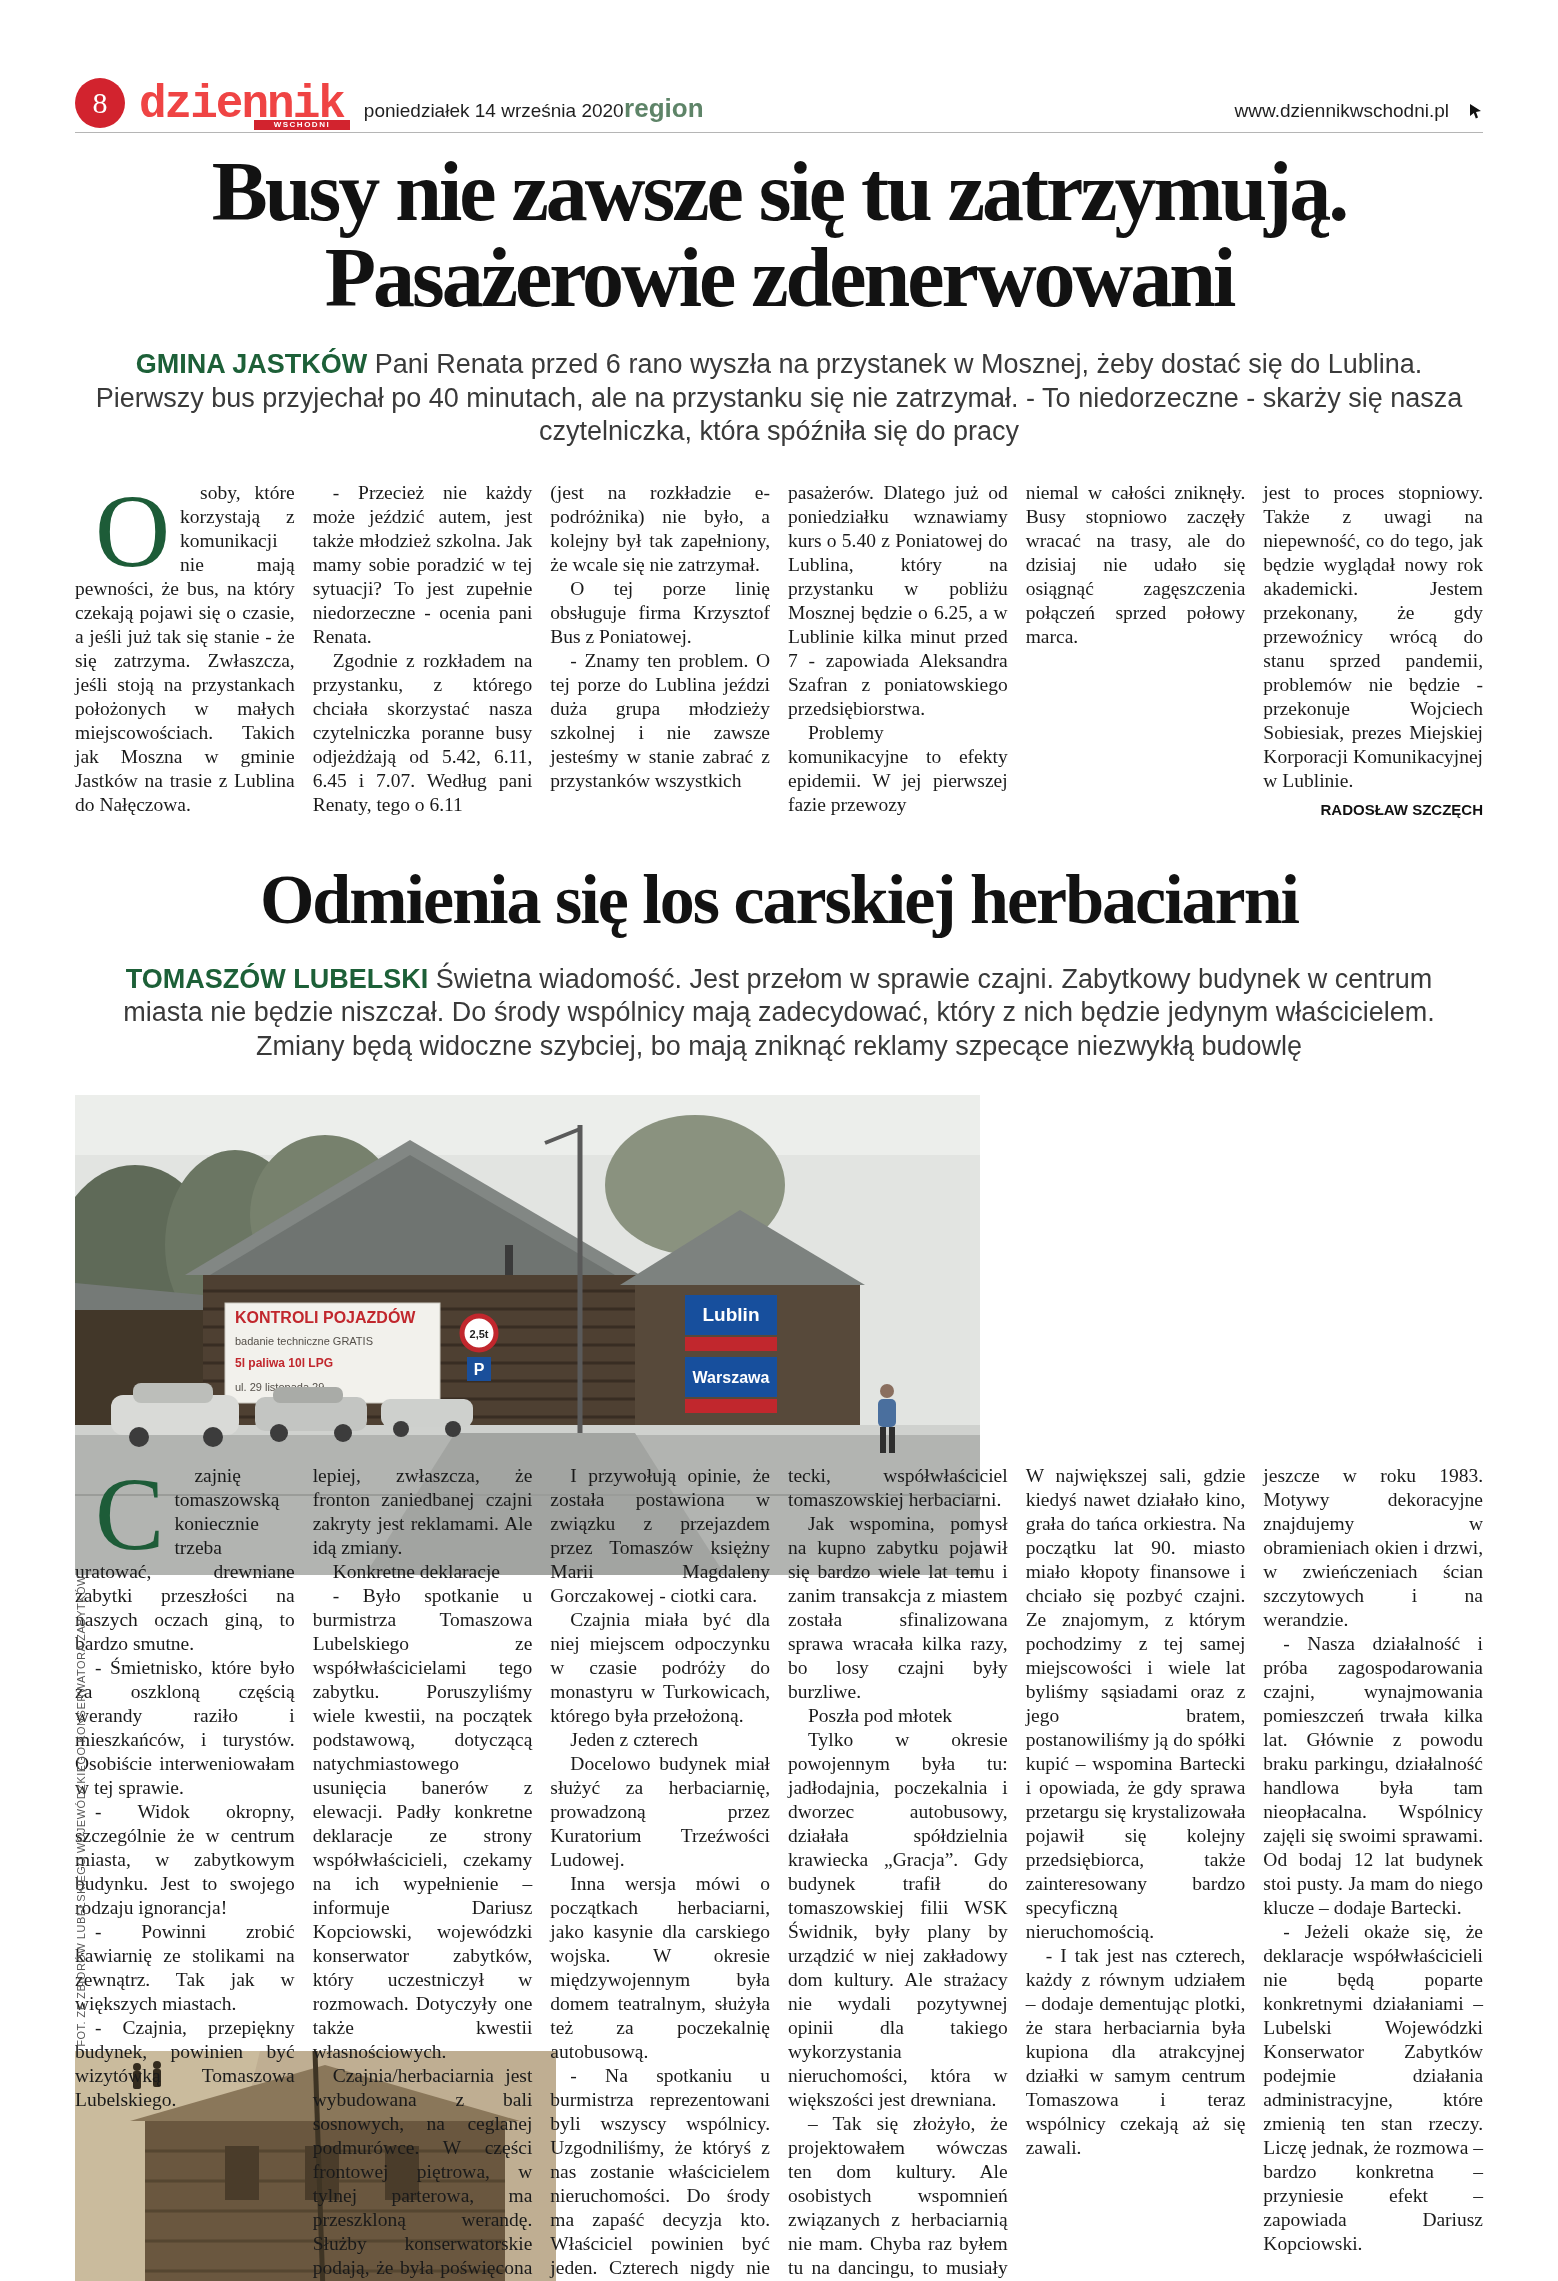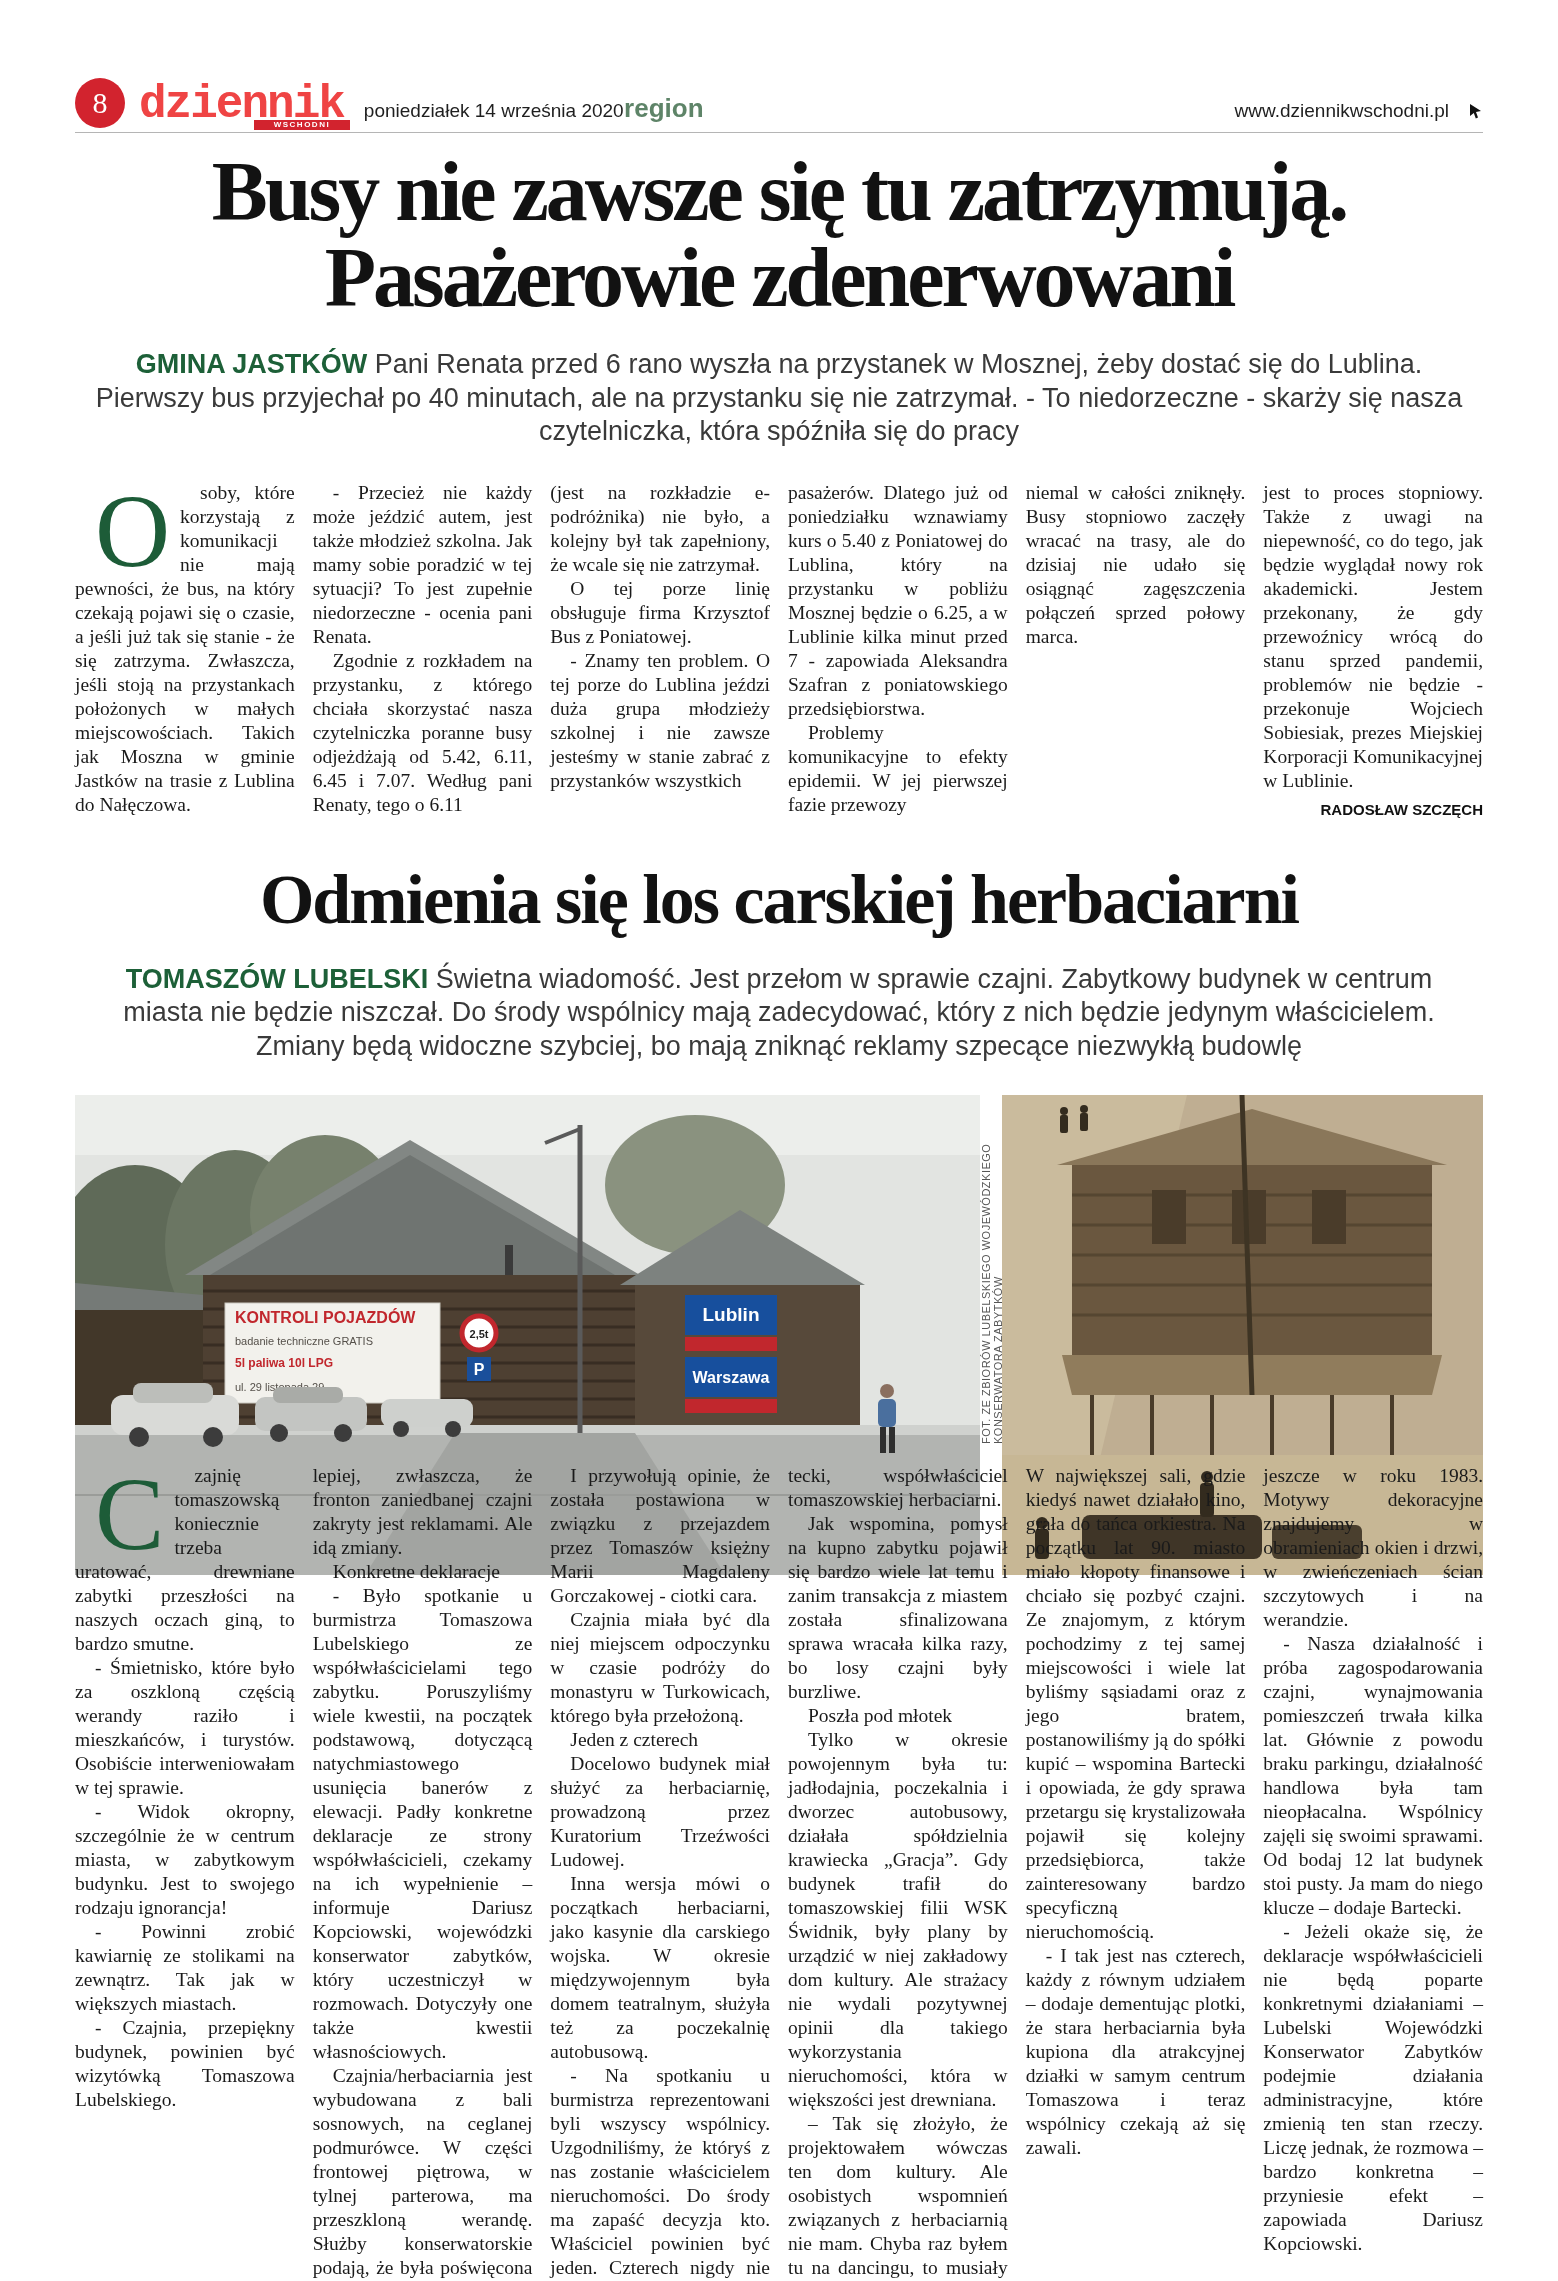--- a/index.html
+++ b/index.html
@@ -67,21 +67,21 @@
     font-weight:bold; font-size:15px; margin-top:8px; color:#111;
   }
   .dropcap {
     float:left; color:#1d5c38; font-size:104px; line-height:0.8;
     padding:8px 10px 0 0; font-family:"Liberation Serif",serif;
   }
   .art1 { min-height:262px; }
   .art2 { min-height:680px; margin-top:16px; }
 
   
-  .photos { display:flex; margin-top:32px; height:353px; }
+  .photos { display:flex; margin-top:32px; height:353px;flex-direction:column; }
   .photo-left { width:905px; height:480px; flex:0 0 auto; }
   .photo-right { width:481px; height:480px; flex:0 0 auto; }
   .photo-credit {
     width:22px; flex:0 0 auto;
     writing-mode:vertical-rl; transform:rotate(180deg);
     font-family:"Liberation Sans",sans-serif; font-size:11px; color:#555;
     letter-spacing:0.5px; text-align:left; padding-top:4px;
   }
 </style>
 </head>

